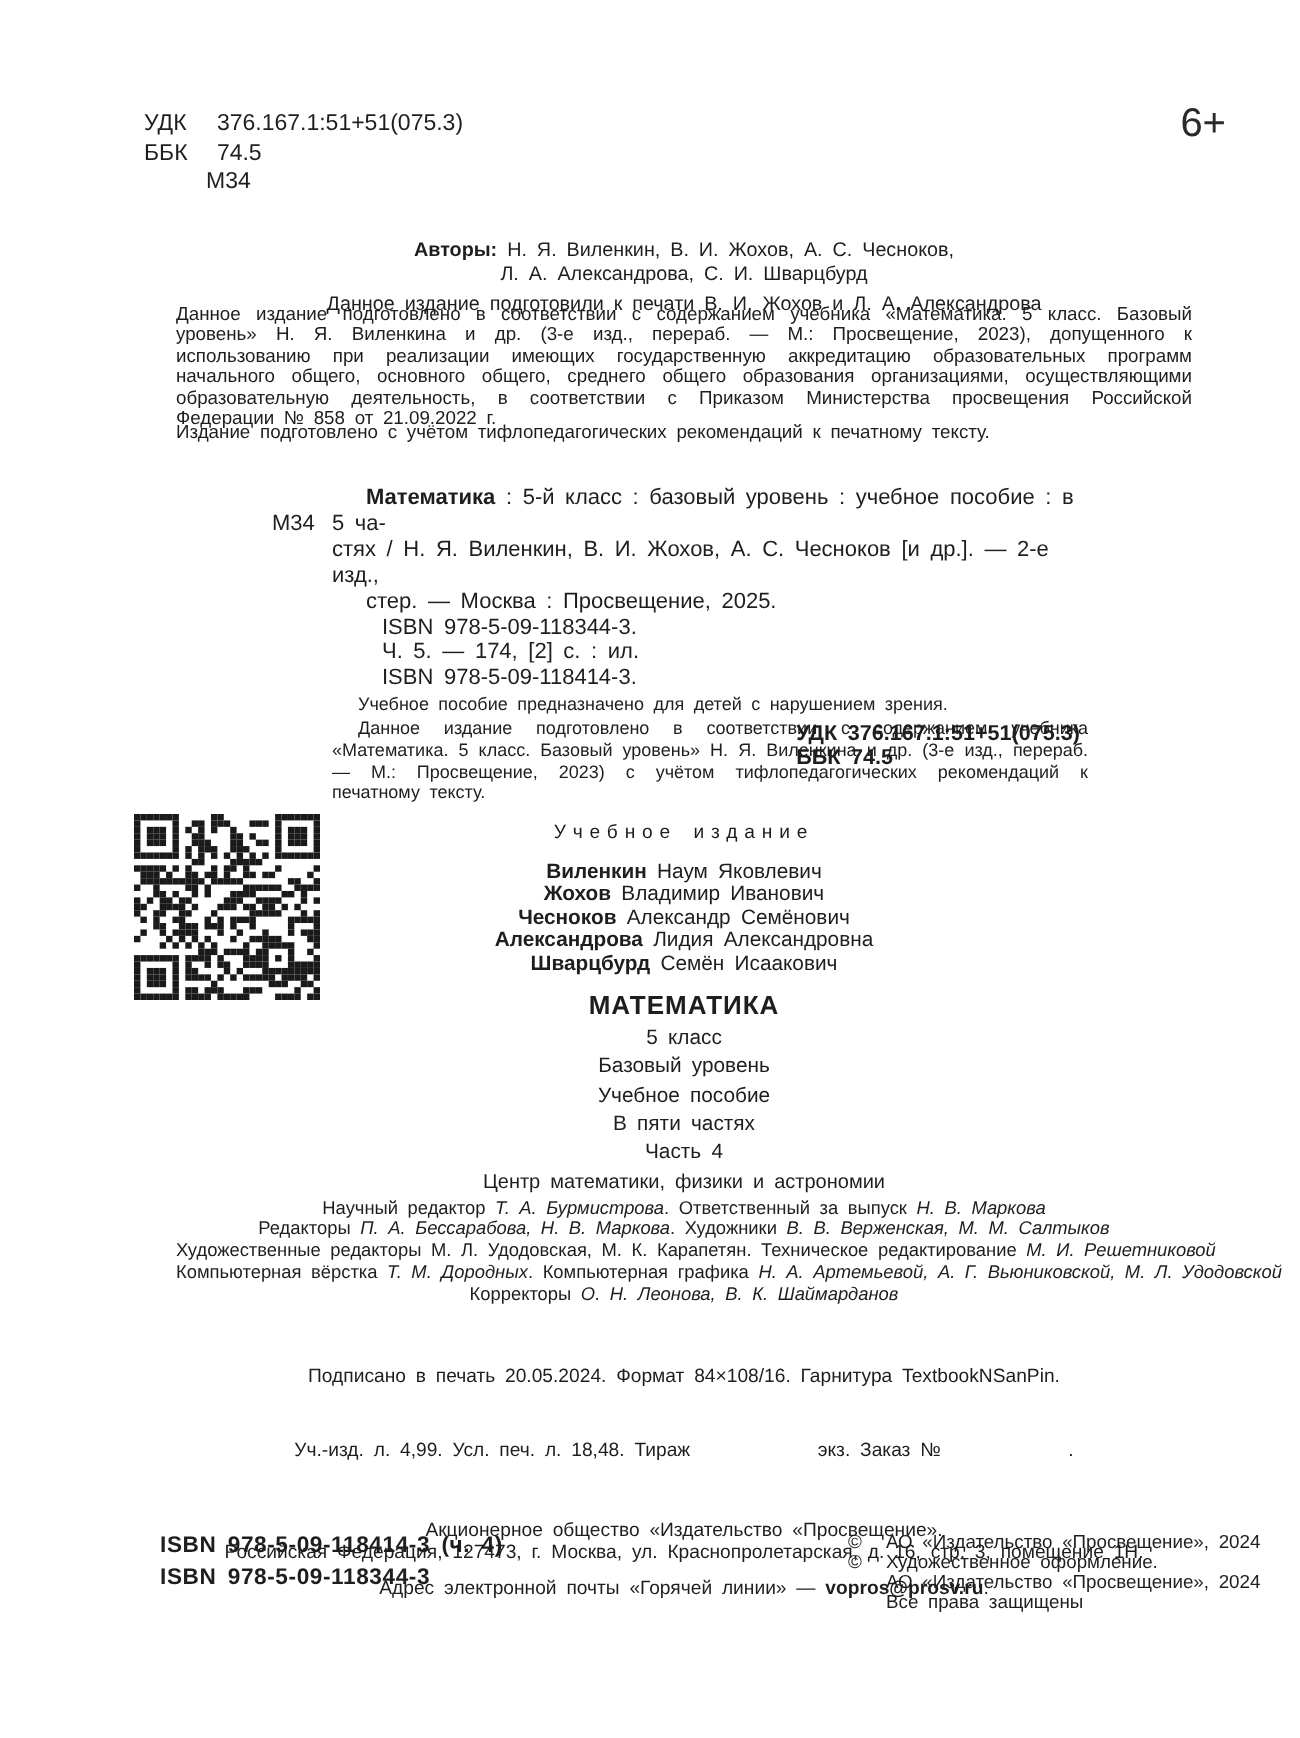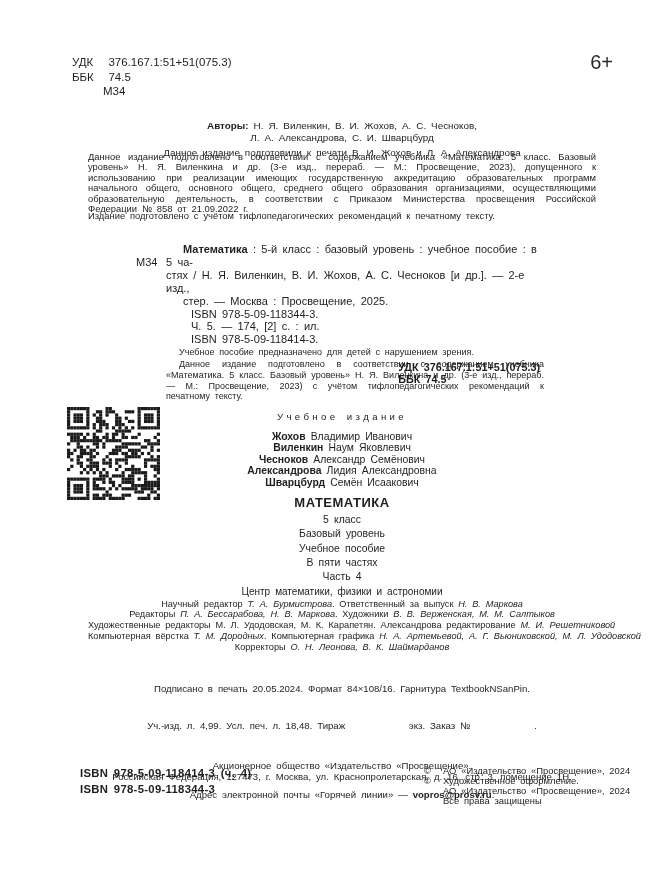--- a/index.html
+++ b/index.html
@@ -526,39 +526,39 @@
           <rect x="76.80000000000001" y="89.60000000000001" width="3.2" height="3.2"></rect>
           <rect x="80" y="89.60000000000001" width="3.2" height="3.2"></rect>
           <rect x="86.4" y="89.60000000000001" width="3.2" height="3.2"></rect>
           <rect x="89.60000000000001" y="89.60000000000001" width="3.2" height="3.2"></rect>
         </g>
       </svg></div>
 
   <div class="center-col">
     <div class="edition-heading">Учебное издание</div>
     <div class="names">
+      <div><span style="font-weight: bold;">Виленкин</span><span> Наум Яковлевич</span></div>
       <div><span style="font-weight: bold;">Жохов</span><span> Владимир Иванович</span></div>
-      <div><span style="font-weight: bold;">Виленкин</span><span> Наум Яковлевич</span></div>
       <div><span style="font-weight: bold;">Чесноков</span><span> Александр Семёнович</span></div>
       <div><span style="font-weight: bold;">Александрова</span><span> Лидия Александровна</span></div>
       <div><span style="font-weight: bold;">Шварцбурд</span><span> Семён Исаакович</span></div>
     </div>
     <div class="book-title">МАТЕМАТИКА</div>
     <div class="subtitles">
       <div>5 класс</div>
       <div>Базовый уровень</div>
       <div>Учебное пособие</div>
       <div>В пяти частях</div>
       <div>Часть 4</div>
     </div>
     <div class="center-line">Центр математики, физики и астрономии</div>
     <div class="staff">
       <div><span>Научный редактор </span><span style="font-style: italic;">Т. А. Бурмистрова</span><span>. Ответственный за выпуск </span><span style="font-style: italic;">Н. В. Маркова</span></div>
       <div><span>Редакторы </span><span style="font-style: italic;">П. А. Бессарабова, Н. В. Маркова</span><span>. Художники </span><span style="font-style: italic; text-align: center;">В. В. Верженская, М. М. Салтыков</span></div>
-      <div><span>Художественные редакторы </span><span style="">М. Л. Удодовская, М. К. Карапетян</span><span>. Александрова редактирование </span><span style="font-style: italic;">М. И. Решетниковой</span></div>
+      <div><span>Художественные редакторы </span><span style="">М. Л. Удодовская, М. К. Карапетян</span><span>. Техническое редактирование </span><span style="font-style: italic;">М. И. Решетниковой</span></div>
       <div><span>Компьютерная вёрстка </span><span style="font-style: italic;">Т. М. Дородных</span><span>. Компьютерная графика </span><span style="font-style: italic;">Н. А. Артемьевой, А. Г. Вьюниковской, М. Л. Удодовской</span></div>
       <div><span>Корректоры </span><span style="font-style: italic;">О. Н. Леонова, В. К. Шаймарданов</span></div>
     </div>
     <div class="print-info">
       <div>Подписано в печать 20.05.2024. Формат 84×108/16. Гарнитура TextbookNSanPin.</div>
       <div>Уч.-изд. л. 4,99. Усл. печ. л. 18,48. Тираж             экз. Заказ №             .</div>
     </div>
     <div class="publisher">
       <div>Акционерное общество «Издательство «Просвещение».</div>
       <div>Российская Федерация, 127473, г. Москва, ул. Краснопролетарская, д. 16, стр. 3, помещение 1Н.</div>

